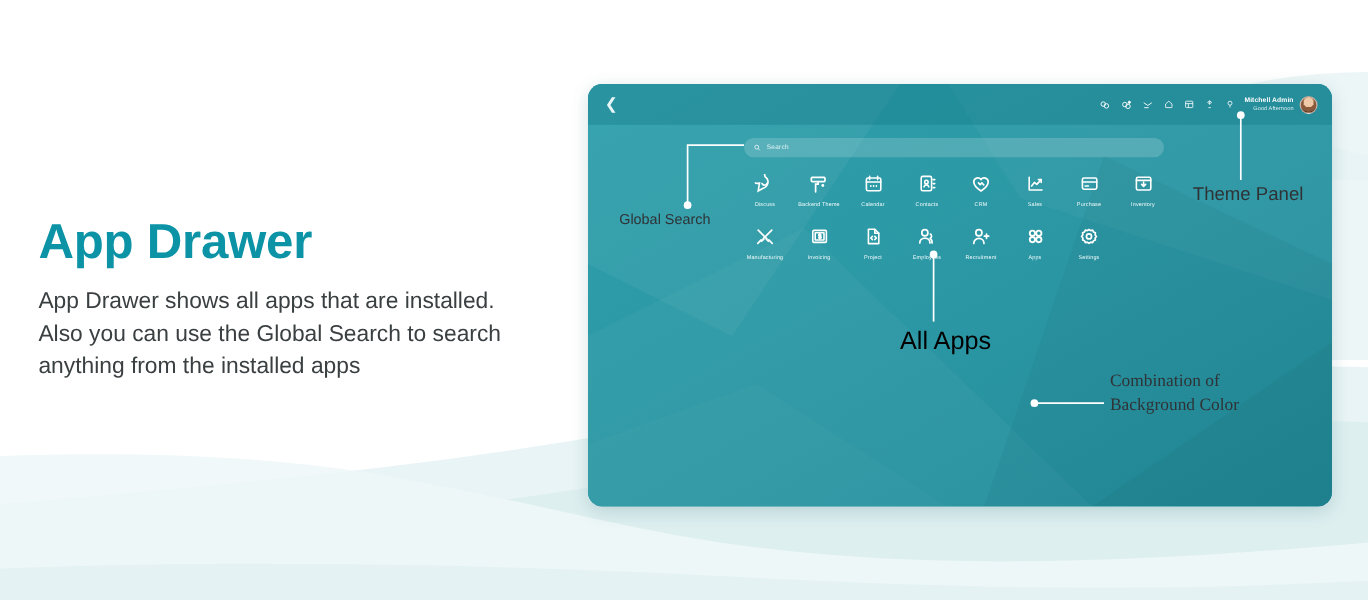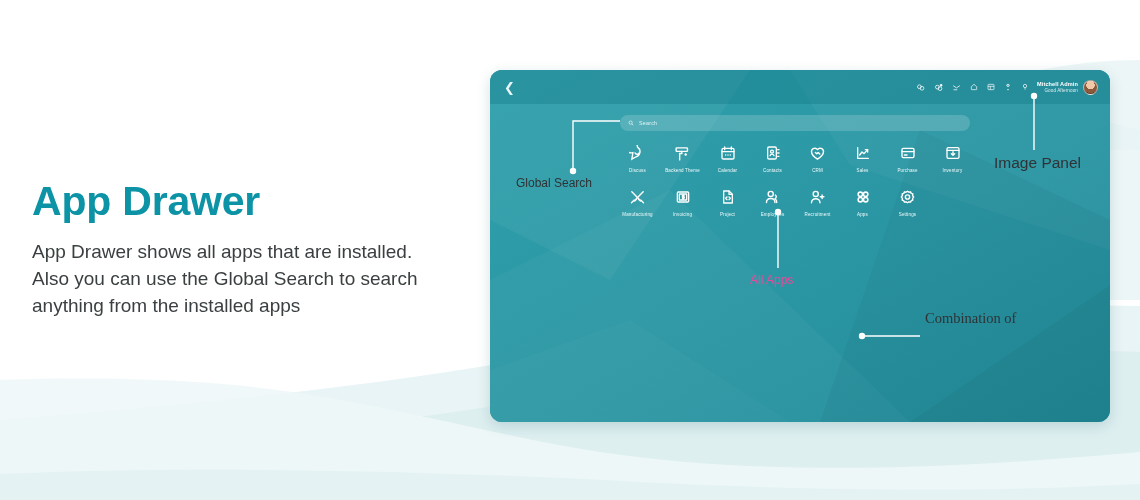--- a/index.html
+++ b/index.html
@@ -87,21 +87,21 @@
   .app .glyph{height:22px;display:flex;align-items:center;justify-content:center;}
   .app .nm{
     margin-top:4px;font-size:4.5px;color:#f0fbfc;
     letter-spacing:.15px;text-align:center;white-space:nowrap;
   }
 
   
   .anno{position:absolute;z-index:6;color:#2f3336;}
   .anno-lines{position:absolute;inset:0;width:1140px;height:500px;z-index:5;pointer-events:none;}
   .a-global{left:516px;top:176px;font-size:12px;color:#2f3336;}
-  .a-allapps{left:750px;top:273px;font-size:12px;color:#ec4899;}
+  .a-allapps{left:750px;top:273px;font-size:21px;color:#000000;}
   .a-user{left:994px;top:154px;font-size:15.5px;color:#2f3336;}
   .a-combo{left:925px;top:309px;font-size:14.5px;line-height:1.36;color:#2f3336;font-family:Liberation Serif, serif;}
 </style>
 </head>
 <body>
 
 <div class="stage">
 
   <svg class="bg-waves" viewBox="0 0 1140 500" preserveAspectRatio="none">
     <path d="M1140 0 L1140 130 C 1060 108, 1000 105, 950 112 C 900 119, 862 133, 840 150 L 1140 150 Z" fill="#eaf5f6" opacity="0.95"></path>
@@ -378,19 +378,20 @@
     <circle cx="1034" cy="96" r="3.2" fill="#ffffff"></circle>
 
     <path d="M862 336 L920 336" stroke="#ffffff" stroke-width="1.4" fill="none"></path>
     <circle cx="862" cy="336" r="3.2" fill="#ffffff"></circle>
   </svg>
 
   <div class="anno a-global">Global Search</div>
 
   <div class="anno a-allapps">All Apps</div>
 
-  <div class="anno a-user">Image Panel</div>
+  <div class="anno a-user">Theme Panel</div>
 
   <div class="anno a-combo">
     <div>Combination of</div>
+    <div>Background Color</div>
   </div>
 
 </div>
 
 </body></html>

